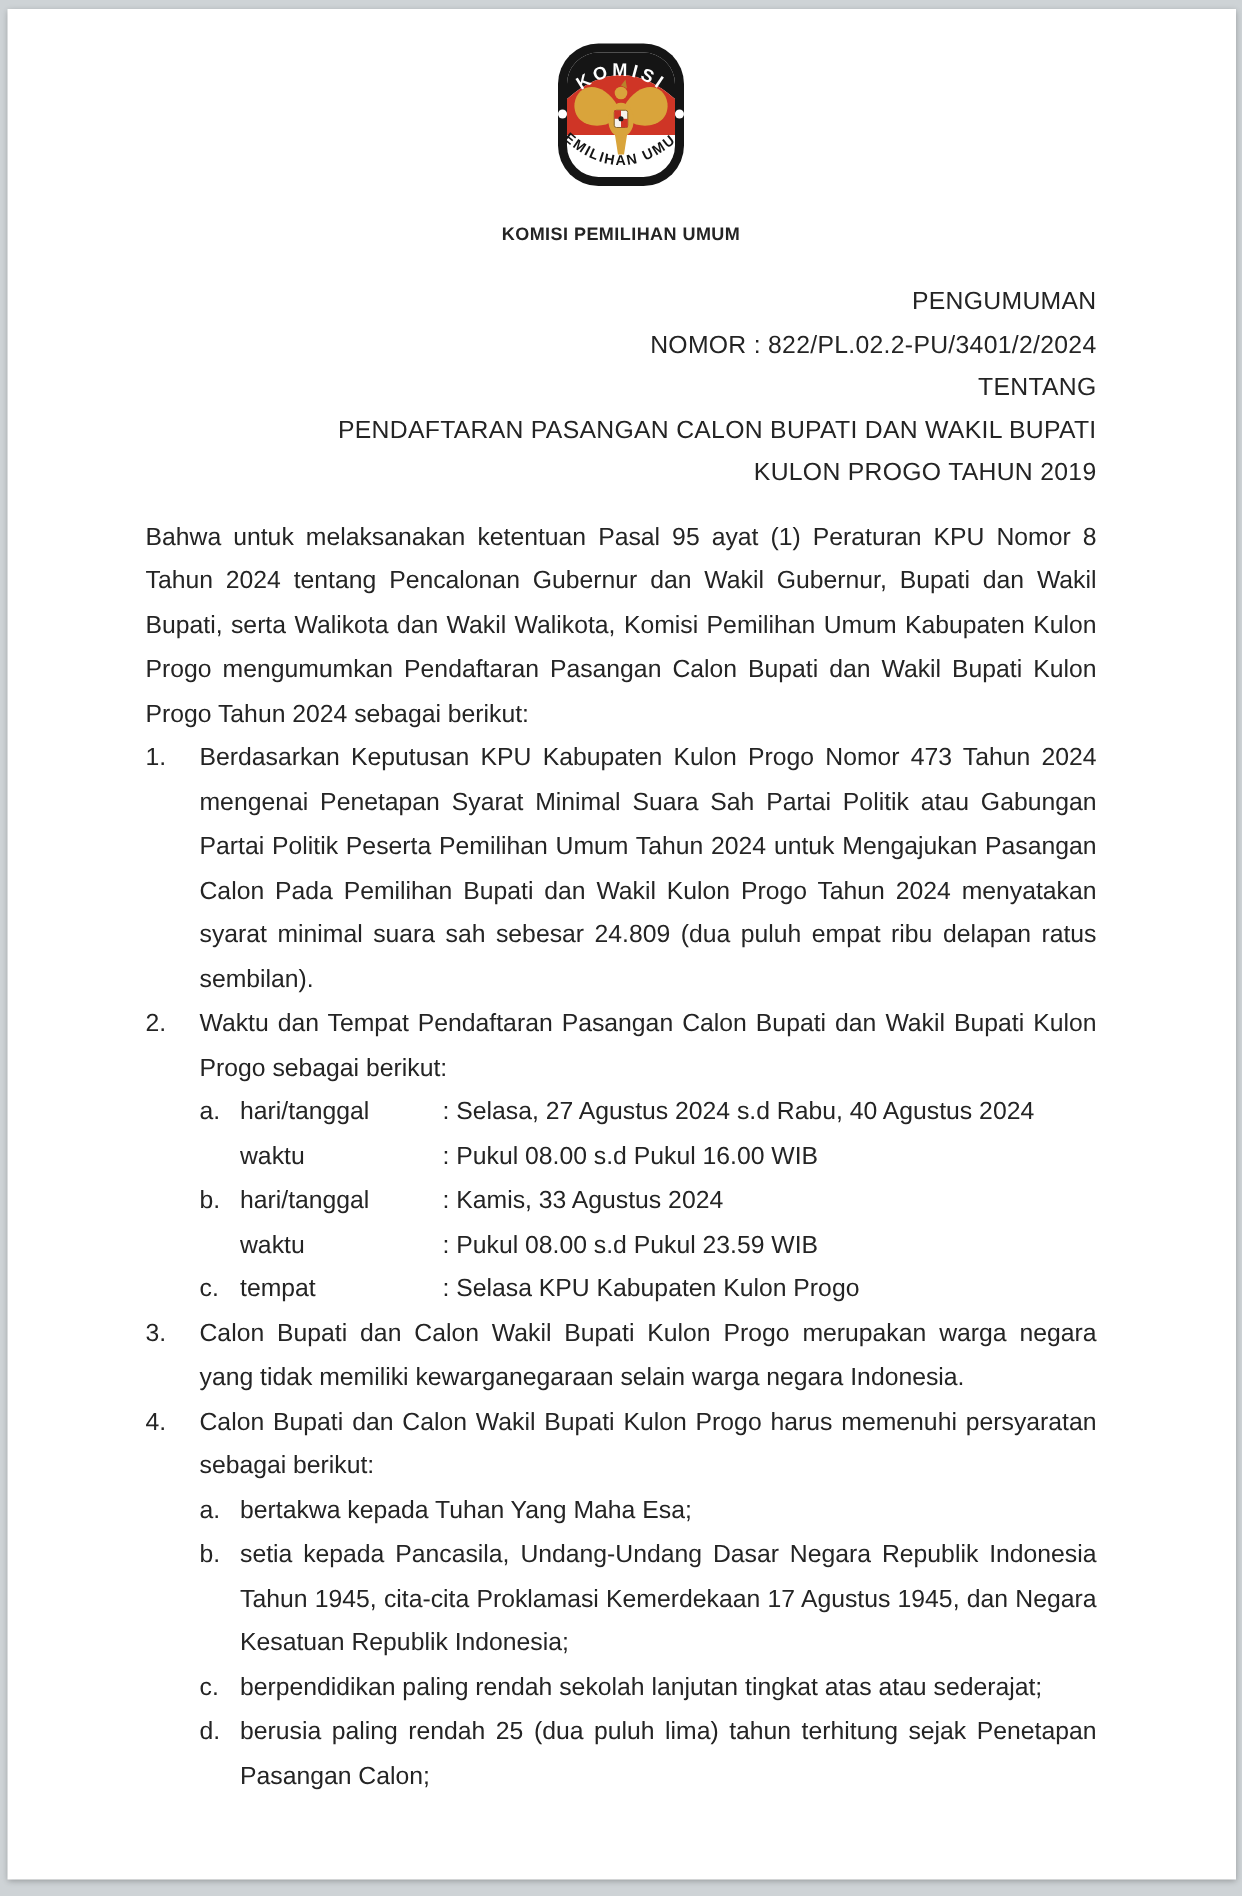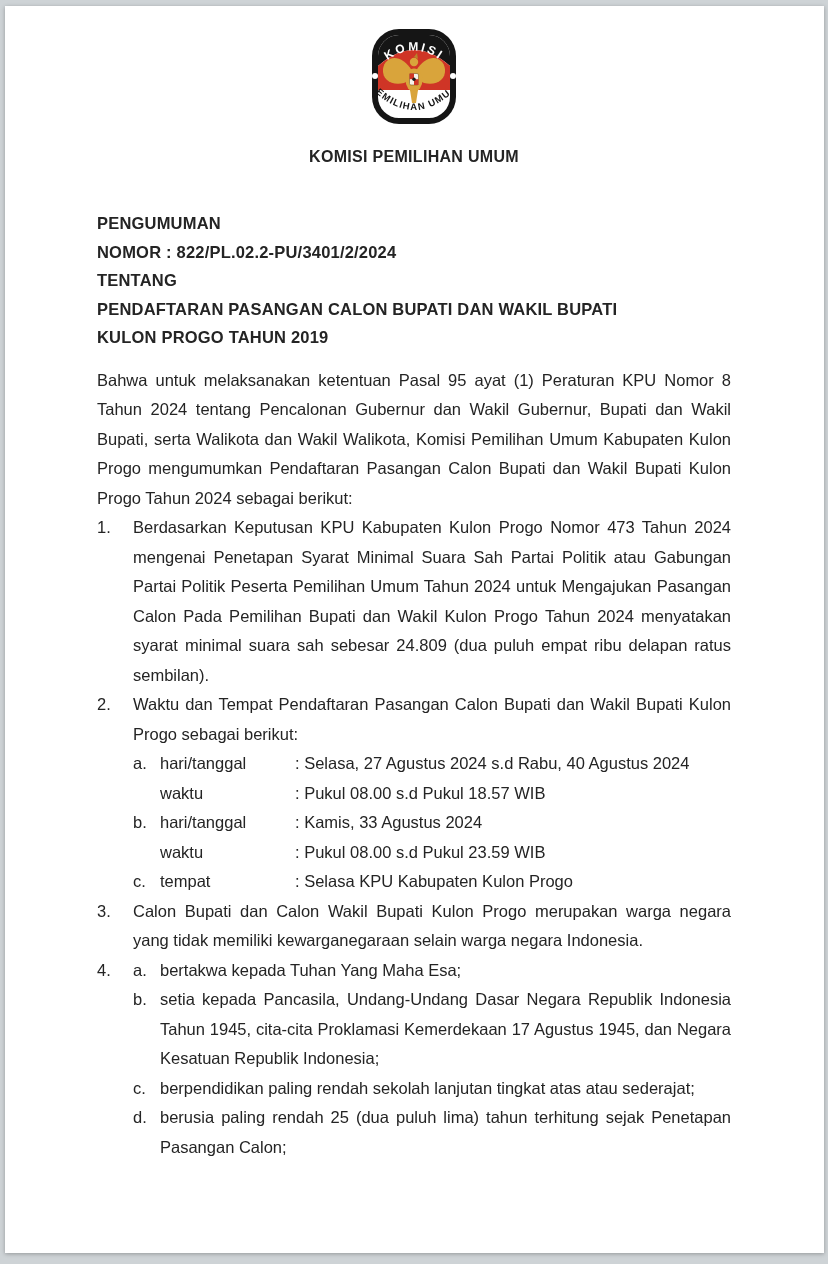--- a/index.html
+++ b/index.html
@@ -13,26 +13,26 @@
     position:absolute; left:5px; top:6px; right:4px; bottom:11px;
     background:#ffffff;
     box-shadow:0 1px 4px rgba(0,0,0,.28);
   }
   .content {
     padding:22px 93px 0 92px;
     color:#242424;
   }
   .logo-wrap { width:96px; height:100px; margin:0 auto; }
   .org-header {
-    text-align:center; font-weight:bold; font-size:16px;
+    text-align:center; font-weight:bold; font-size:12px;
     line-height:27px; margin-top:15px; letter-spacing:.3px;
   }
   .title-block {
-    text-align:left; font-weight:bold; font-size:16.5px;
-    line-height:28.5px; margin-top:39px; letter-spacing:.2px;
+    text-align:right; font-weight:normal; font-size:16.5px;
+    line-height:28.5px; margin-top:17px; letter-spacing:.2px;
   }
   .intro {
     text-align:justify; font-size:16.5px; line-height:29.5px;
     margin:14px 0 0 0;
   }
   .items { font-size:16.5px; line-height:29.5px; }
   .item { display:flex; }
   .item-number { width:36px; flex:none; }
   .item-body { flex:1; min-width:0; }
   .item-text { text-align:justify; }
@@ -120,21 +120,21 @@
           <div class="item-body">
             <div class="item-text">Waktu dan Tempat Pendaftaran Pasangan Calon Bupati dan Wakil Bupati Kulon Progo sebagai berikut:</div>
             <div class="sched-row">
               <div class="sched-letter">a.</div>
               <div class="sched-label">hari/tanggal</div>
               <div class="sched-value">: Selasa, 27 Agustus 2024 s.d Rabu, 40 Agustus 2024</div>
             </div>
             <div class="sched-row">
               <div class="sched-letter"></div>
               <div class="sched-label">waktu</div>
-              <div class="sched-value">: Pukul 08.00 s.d Pukul 18.57 WIB</div>
+              <div class="sched-value">: Pukul 08.00 s.d Pukul 16.00 WIB</div>
             </div>
             <div class="sched-row">
               <div class="sched-letter">b.</div>
               <div class="sched-label">hari/tanggal</div>
               <div class="sched-value">: Kamis, 33 Agustus 2024</div>
             </div>
             <div class="sched-row">
               <div class="sched-letter"></div>
               <div class="sched-label">waktu</div>
               <div class="sched-value">: Pukul 08.00 s.d Pukul 23.59 WIB</div>
@@ -148,20 +148,21 @@
         </div>
         <div class="item">
           <div class="item-number">3.</div>
           <div class="item-body">
             <div class="item-text">Calon Bupati dan Calon Wakil Bupati Kulon Progo merupakan warga negara yang tidak memiliki kewarganegaraan selain warga negara Indonesia.</div>
           </div>
         </div>
         <div class="item">
           <div class="item-number">4.</div>
           <div class="item-body">
+            <div class="item-text">Calon Bupati dan Calon Wakil Bupati Kulon Progo harus memenuhi persyaratan sebagai berikut:</div>
             <div class="subitem">
               <div class="sub-letter">a.</div>
               <div class="sub-text">bertakwa kepada Tuhan Yang Maha Esa;</div>
             </div>
             <div class="subitem">
               <div class="sub-letter">b.</div>
               <div class="sub-text">setia kepada Pancasila, Undang-Undang Dasar Negara Republik Indonesia Tahun 1945, cita-cita Proklamasi Kemerdekaan 17 Agustus 1945, dan Negara Kesatuan Republik Indonesia;</div>
             </div>
             <div class="subitem">
               <div class="sub-letter">c.</div>

